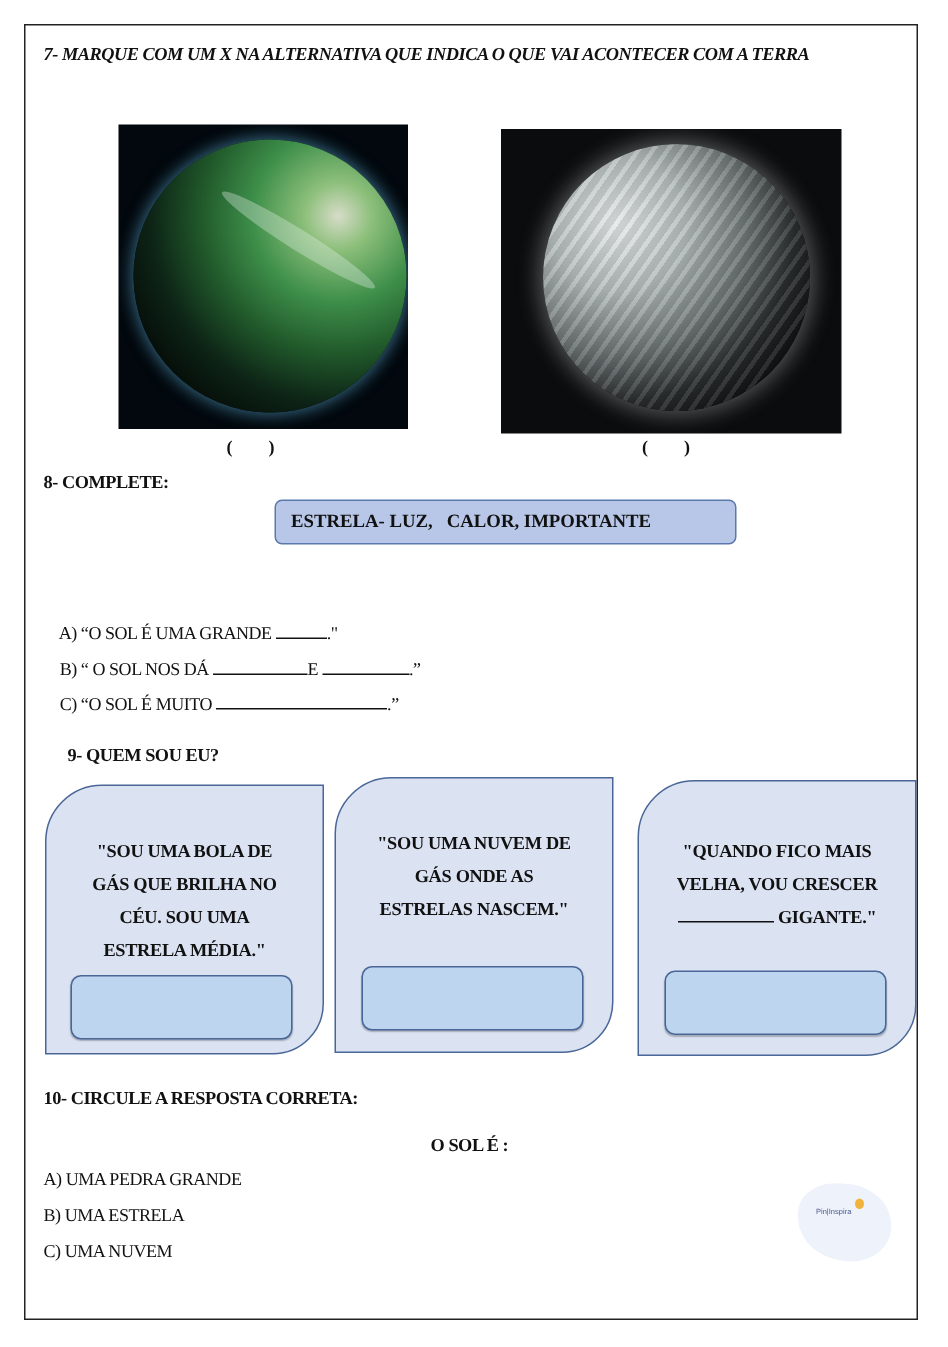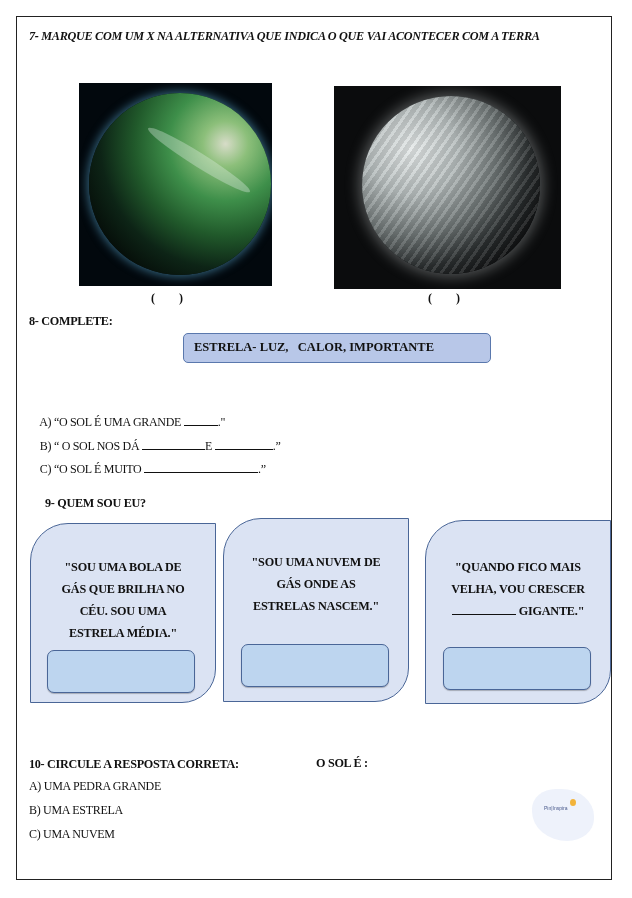--- a/index.html
+++ b/index.html
@@ -86,22 +86,22 @@
 
   <div class="abs card" style="left:408px; top:503px; width:186px; height:184px;">
     <div class="ctext" style="top:35px;">
       <div>"QUANDO FICO MAIS</div>
       <div>VELHA, VOU CRESCER</div>
       <div><span class="blank" style="width:64px; height:12px;"></span><span> GIGANTE."</span></div>
     </div>
     <div class="answer" style="left:17px; top:126px; width:148px; height:43px;"></div>
   </div>
 
-  <div class="abs q-title" style="left:12px; top:736px;">10- CIRCULE A RESPOSTA CORRETA:</div>
-  <div class="abs q-title" style="left:270px; top:735px;margin-left:29px;">O SOL É :</div>
+  <div class="abs q-title" style="left:12px; top:704px;">10- CIRCULE A RESPOSTA CORRETA:</div>
+  <div class="abs q-title" style="left:270px; top:735px;">O SOL É :</div>
   <div class="abs txt" style="left:12px; top:762px;">A) UMA PEDRA GRANDE</div>
   <div class="abs txt" style="left:12px; top:786px;">B) UMA ESTRELA</div>
   <div class="abs txt" style="left:12px; top:810px;">C) UMA NUVEM</div>
 
   <div class="abs logo">
     <span class="lt">Pin|Inspira</span>
     <span class="bulb"></span>
   </div>
 </div>
 

